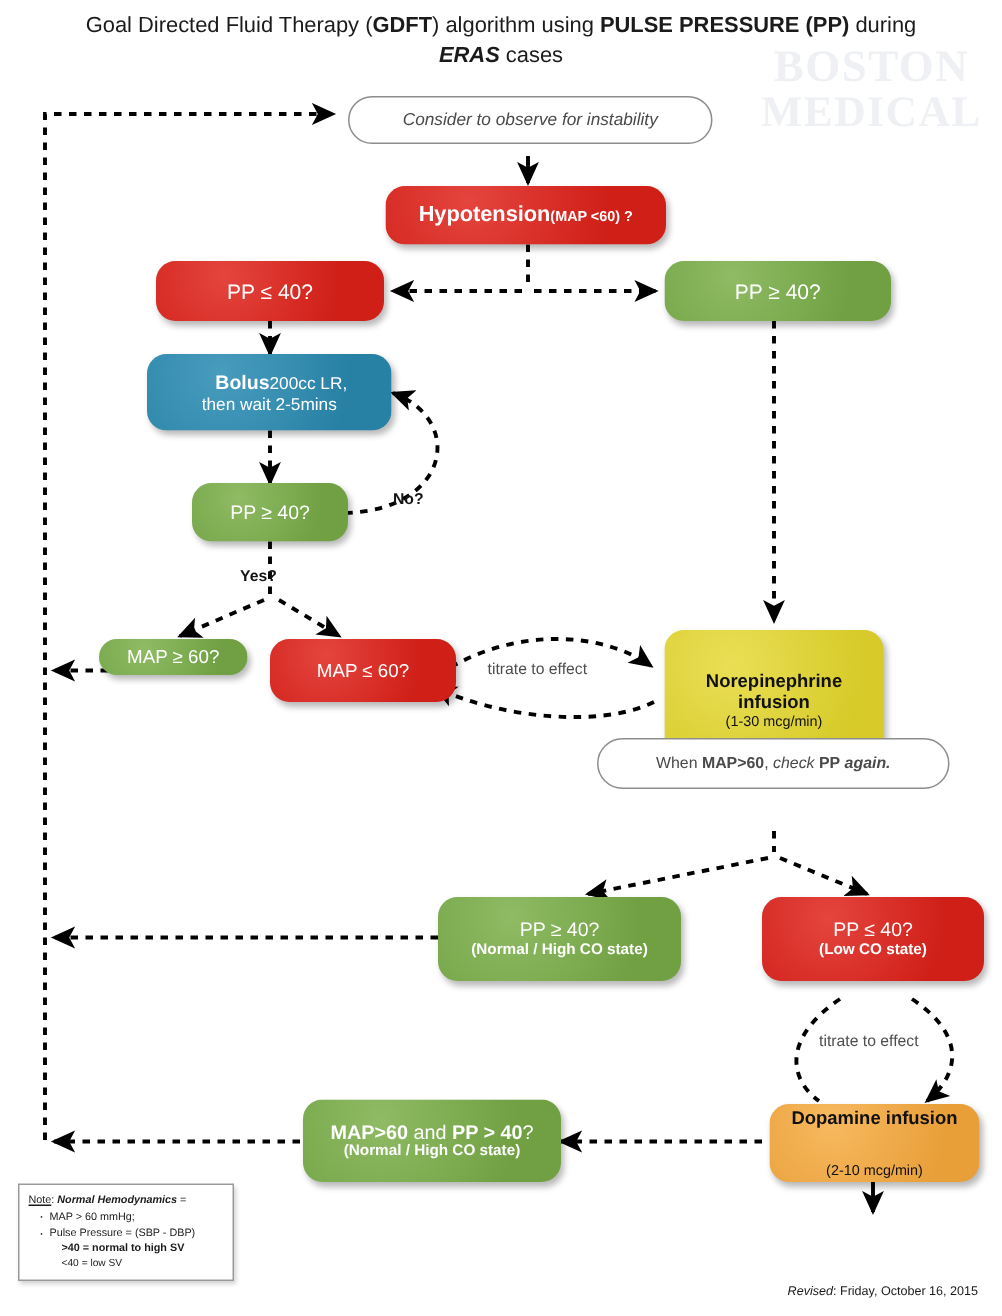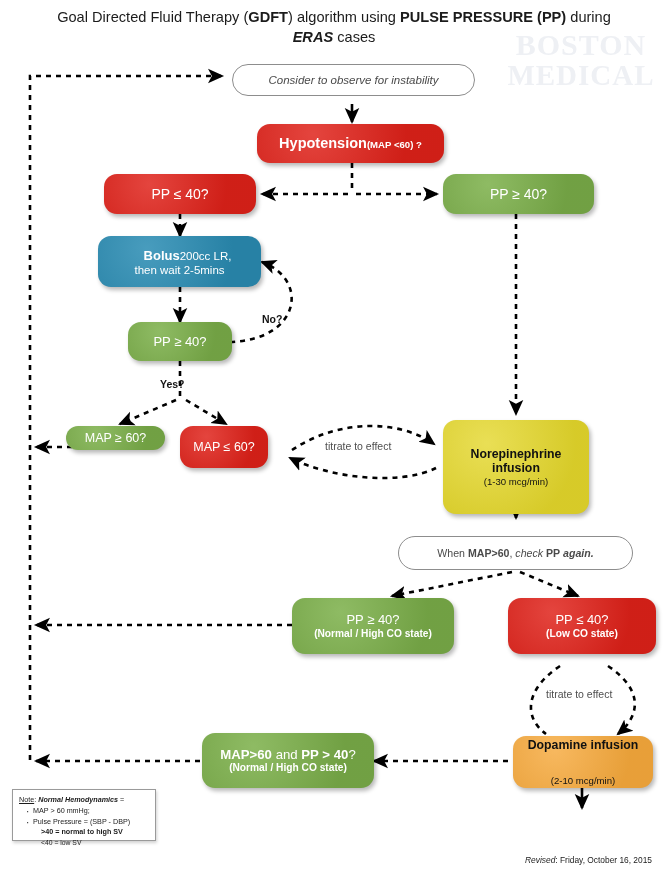--- a/index.html
+++ b/index.html
@@ -67,21 +67,21 @@
     text-align:center;color:#4a4a4a;
   }
   .pill.tint{background:#fbd9a6;border-color:#c9a05e;}
 
   
   .elabel{position:absolute;font-size:10.5px;color:#4f4f4f;white-space:nowrap;}
   .elabel.dark{color:#141414;font-weight:bold;font-size:10.5px;}
 
   
   .note{
-    position:absolute;left:12px;top:789px;width:144px;height:52px;
+    position:absolute;left:12px;top:789px;width:144px;height:65px;
     border:1.2px solid #9a9a9a;background:#ffffff;
     box-shadow:1px 2px 3px rgba(0,0,0,.18);
     box-sizing:border-box;padding:5px 6px 4px 6px;
     font-size:7.2px;color:#1b1b1b;line-height:1.45;
   }
   .note .nhead{margin-bottom:1px;}
   .note .nhead u{text-decoration:underline;}
   .note .nhead i{font-style:italic;font-weight:bold;}
   .note ul{margin:0;padding-left:9px;list-style:none;}
   .note li{position:relative;padding-left:5px;}
@@ -191,31 +191,31 @@
   </div>
 
   <div class="node n-green" style="left:128px;top:322px;width:104px;height:39px;font-size:13px;">
     <span>PP ≥  40?</span>
   </div>
 
   <div class="node n-green" style="left:66px;top:426px;width:99px;height:24px;font-size:12.5px;">
     <span>MAP ≥ 60?</span>
   </div>
 
-  <div class="node n-red" style="left:180px;top:426px;width:88px;height:42px;font-size:12.5px;">
+  <div class="node n-red" style="left:180px;top:426px;width:124px;height:42px;font-size:12.5px;">
     <span>MAP ≤ 60?</span>
   </div>
 
   <div class="node n-yellow" style="left:443px;top:420px;width:146px;height:94px;">
     <div class="l1" style="font-size:12.3px;font-weight:bold;">Norepinephrine</div>
     <div class="l2" style="font-size:12.3px;font-weight:bold;">infusion</div>
     <div class="l3" style="font-size:9.6px;margin-top:1px;">(1-30 mcg/min)</div>
   </div>
 
-  <div class="pill" style="left:398px;top:536px;width:235px;height:34px;font-size:10.6px;">
+  <div class="pill" style="left:398px;top:492px;width:235px;height:34px;font-size:10.6px;">
     <div>
       <span>When </span><b>MAP&gt;60</b><span>, </span><i>check</i><span> </span><b>PP</b><b><i> again.</i></b>
     </div>
   </div>
 
   <div class="node n-green" style="left:292px;top:598px;width:162px;height:56px;">
     <div class="l1" style="font-size:13px;">PP ≥  40?</div>
     <div class="l2" style="font-size:10.2px;font-weight:bold;">(Normal / High CO state)</div>
   </div>
 
@@ -230,21 +230,21 @@
   </div>
 
   <div class="node n-green" style="left:202px;top:733px;width:172px;height:55px;">
     <div class="l1" style="font-size:13.2px;">
       <b>MAP&gt;60</b><span> and </span><b>PP &gt; 40</b><span>?</span>
     </div>
     <div class="l2" style="font-size:10.2px;font-weight:bold;">(Normal / High CO state)</div>
   </div>
 
 
-  <div class="elabel dark" style="left:262px;top:313px;">No?</div>
+  <div class="elabel dark" style="left:262px;top:327px;">No?</div>
   <div class="elabel dark" style="left:160px;top:378px;">Yes?</div>
   <div class="elabel" style="left:325px;top:440px;">titrate to effect</div>
   <div class="elabel" style="left:546px;top:688px;">titrate to effect</div>
 
   <div class="note">
     <div class="nhead">
       <u>Note</u><span>: </span><i>Normal Hemodynamics</i><span> =</span>
     </div>
     <ul>
       <li>MAP &gt; 60 mmHg;</li>

